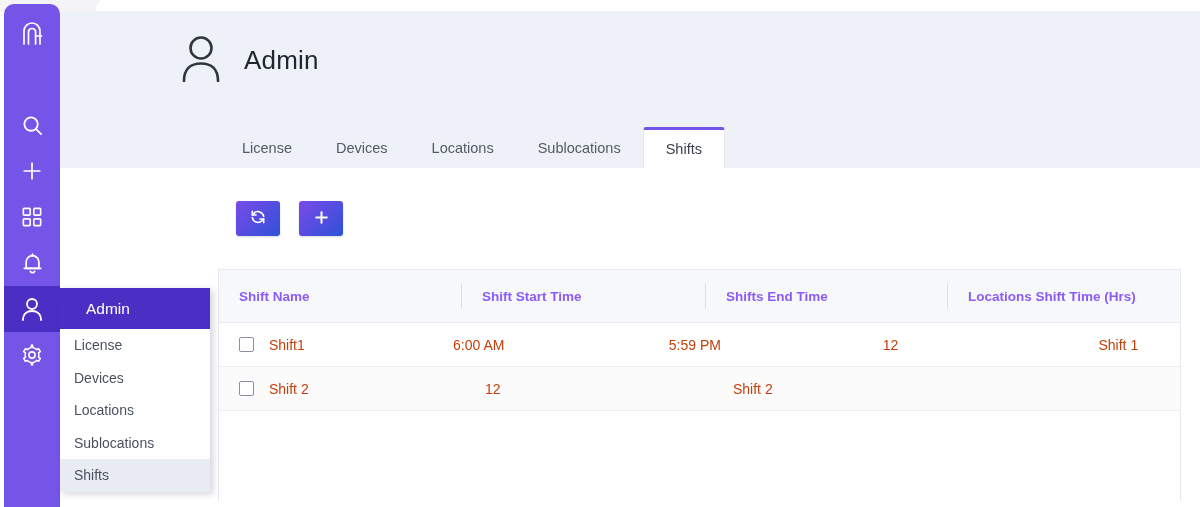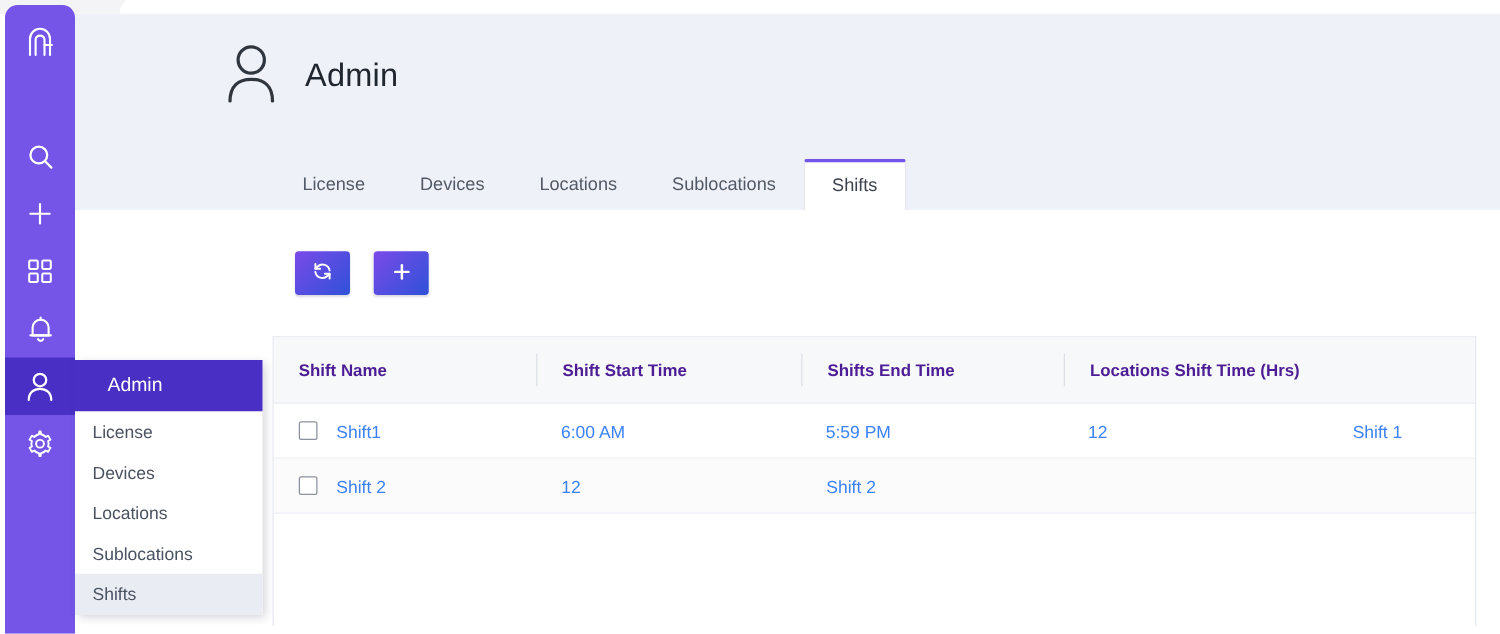--- a/index.html
+++ b/index.html
@@ -94,28 +94,28 @@
   .table-wrap {
     position: absolute; left: 218px; top: 269px; width: 963px; height: 232px;
     background: #ffffff;
     border: 1px solid #e6e9ef; border-bottom: none;
   }
   .t-head {
     display: flex; height: 53px; align-items: center;
     background: #f7f8fa; border-bottom: 1px solid #e6e9ef;
   }
   .th {
-    font-size: 13.5px; font-weight: bold; color: #4c1d95;
+    font-size: 13.5px; font-weight: bold; color: #8b5cf6;
     padding-left: 20px; display: flex; align-items: center; height: 26px;
   }
-  .th.sep { border-left: 1px solid #dcdfe6; }
+  .th.sep { border-left: 1px solid #dcdfe6; margin-left: 32px; }
   .t-row {
     display: flex; height: 44px; align-items: center;
     border-bottom: 1px solid #edeff3; background: #ffffff;
-    font-size: 14px; color: #3b82f6;
+    font-size: 14px; color: #c2410c; gap: 36px;
   }
   .t-row.alt { background: #fbfbfc; }
   .td { padding-left: 20px; display: flex; align-items: center; }
   .c1 { width: 210px; } .c2 { width: 212px; } .c3 { width: 210px; }
   .c4 { width: 212px; } .c5 { width: 118px; }
   .cb {
     width: 15px; height: 15px; border: 1.5px solid #8b919c;
     border-radius: 2px; background: #fff; margin-right: 15px; flex: none;
     cursor: pointer;
   }

